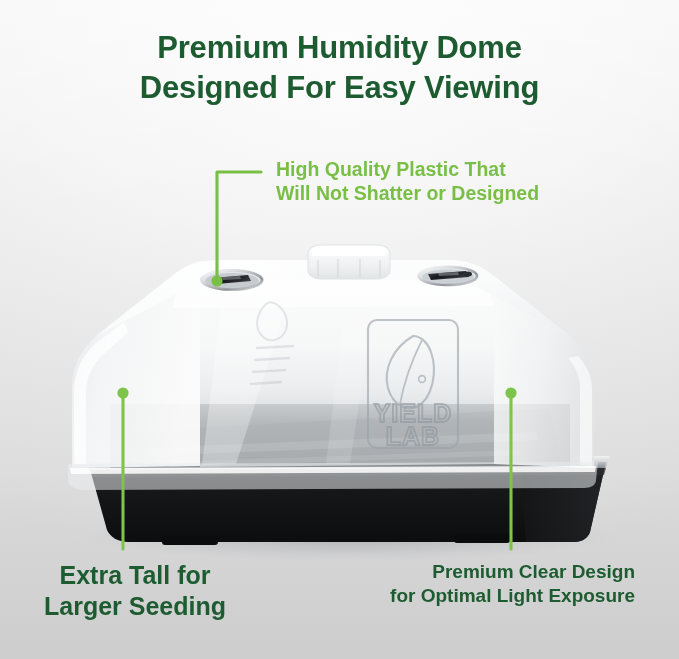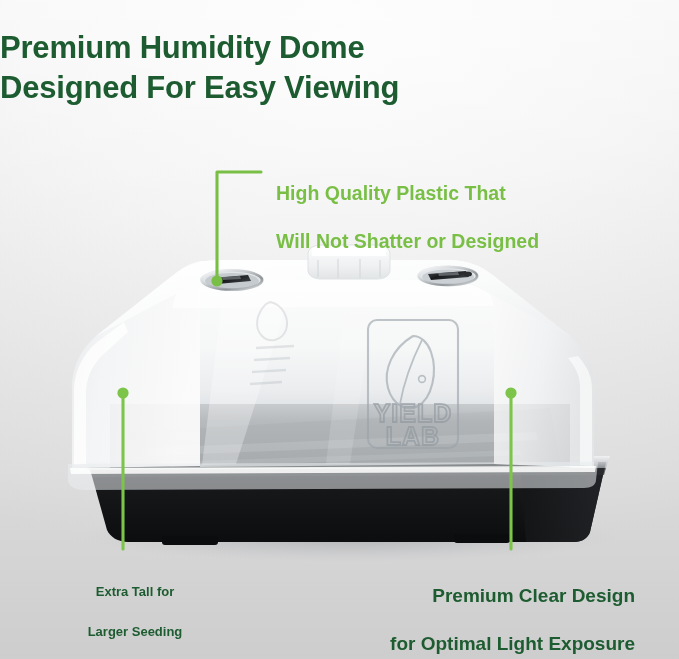--- a/index.html
+++ b/index.html
@@ -25,43 +25,44 @@
     position:absolute; inset:0;
     background: linear-gradient(180deg, rgba(255,255,255,0.55) 0%, rgba(255,255,255,0.10) 30%, rgba(190,190,192,0.12) 72%, rgba(178,178,180,0.38) 100%);
     pointer-events:none;
     z-index:1;
   }
 
   
   .headline {
     position:absolute;
     top: 28px; left: 0; right: 0;
+    text-align: center;
     z-index: 12;
     color: #1d5c30;
     font-size: 31px;
     line-height: 1.28;
     font-weight: 700;
     letter-spacing: -0.2px;
   }
   .headline .hl-line { display:block; white-space:nowrap; }
 
   
   .callout { position:absolute; z-index:12; font-weight:700; line-height:1.24; }
-  .callout .cl-line { display:block; white-space:nowrap;margin-top:24px; }
+  .callout .cl-line { display:block; white-space:nowrap; }
 
   .callout-top {
     top: 157px; left: 276px;
     color: #79bf45;
     font-size: 19.5px;
     text-align: left;
   }
   .callout-bl {
     top: 560px; left: 20px; width: 230px;
     color: #1d5c30;
-    font-size: 13px;
+    font-size: 25px;
     text-align: center;
   }
   .callout-br {
     top: 560px; left: 345px; width: 290px;
     color: #1d5c30;
     font-size: 19px;
     text-align: right;
   }
 
   

